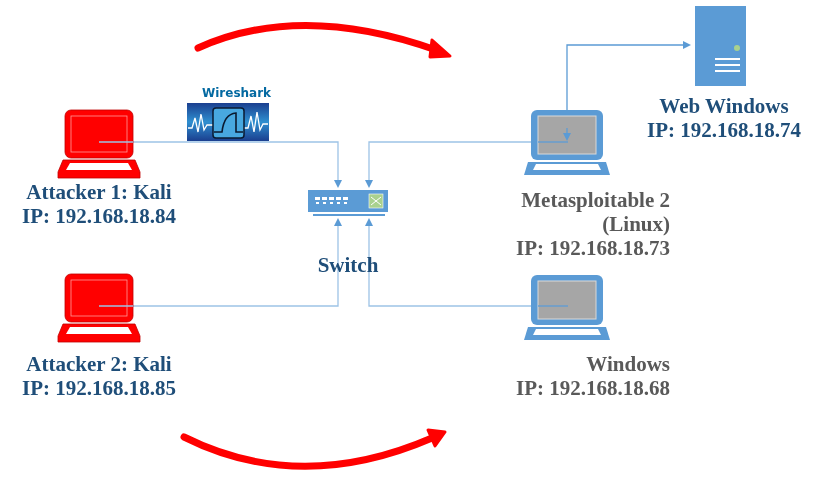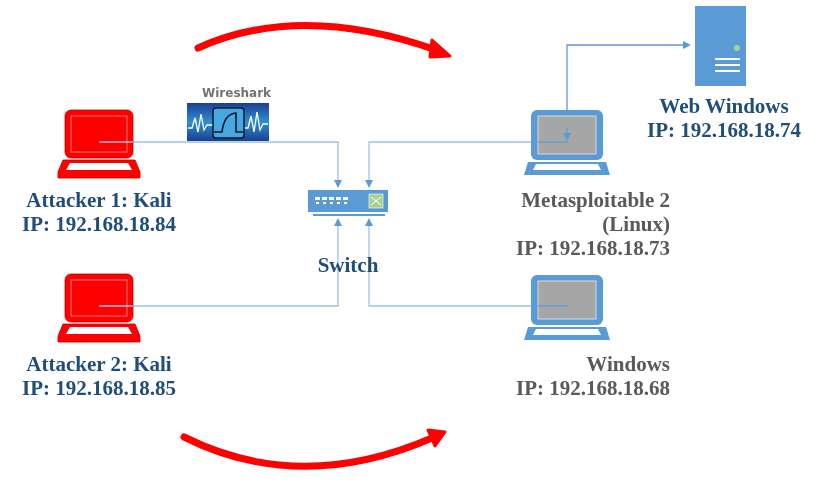--- a/index.html
+++ b/index.html
@@ -2,21 +2,21 @@
 <html><head>
 <meta charset="utf-8">
 <style>
   html, body { margin: 0; padding: 0; background: #ffffff; }
   #stage { position: relative; width: 819px; height: 483px; overflow: hidden; background: #ffffff; }
   svg#diagram { position: absolute; left: 0; top: 0; }
   .label { position: absolute; font-family: "Liberation Serif", serif; font-weight: bold; font-size: 21px; line-height: 24px; text-align: center; white-space: nowrap; }
   .label div { display: block; }
   .lbl-blue { color: #1f4e79; }
   .lbl-gray { color: #595959; text-align: right; }
-  .ws-label { position: absolute; font-family: "DejaVu Sans", sans-serif; font-weight: bold; font-size: 12px; color: #737373; }
+  .ws-label { position: absolute; font-family: "DejaVu Sans", sans-serif; font-weight: bold; font-size: 12px; color: #0369a1; }
 </style>
 </head>
 <body>
 
 <div id="stage">
   <svg id="diagram" width="819" height="483" viewBox="0 0 819 483">
     <defs>
       <marker id="linkArrow" markerWidth="8" markerHeight="8" refX="6" refY="4" orient="auto" markerUnits="userSpaceOnUse">
         <path d="M0,0 L8,4 L0,8 Z" fill="#5b9bd5"></path>
       </marker>
@@ -111,21 +111,21 @@
       <rect x="695" y="6" width="51" height="80" fill="#5b9bd5"></rect>
       <circle cx="737" cy="48" r="3" fill="#a9d18e"></circle>
       <rect x="715" y="58" width="25" height="2" fill="#ffffff"></rect>
       <rect x="715" y="64" width="25" height="2" fill="#ffffff"></rect>
       <rect x="715" y="70" width="25" height="2" fill="#ffffff"></rect>
     </g>
   </svg>
 
   <div class="ws-label" style="left:202px;top:86px;">Wireshark</div>
 
-  <div class="label lbl-blue" style="left:0;top:188px;width:198px;">
+  <div class="label lbl-blue" style="left:0;top:180px;width:198px;">
     <div>Attacker 1: Kali</div>
     <div>IP: 192.168.18.84</div>
   </div>
 
   <div class="label lbl-blue" style="left:0;top:352px;width:198px;">
     <div>Attacker 2: Kali</div>
     <div>IP: 192.168.18.85</div>
   </div>
 
   <div class="label lbl-blue" style="left:300px;top:253px;width:96px;">Switch</div>

